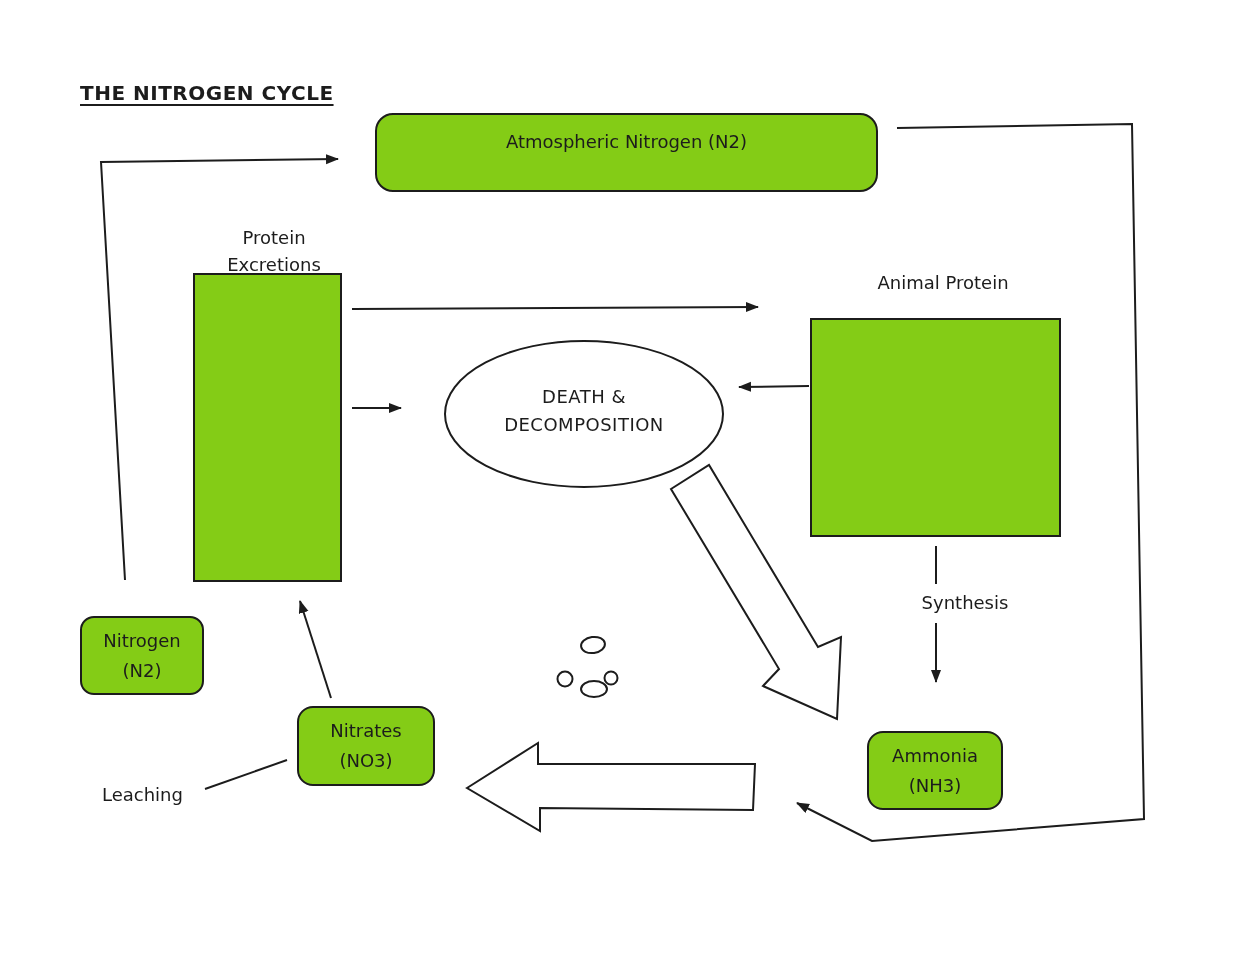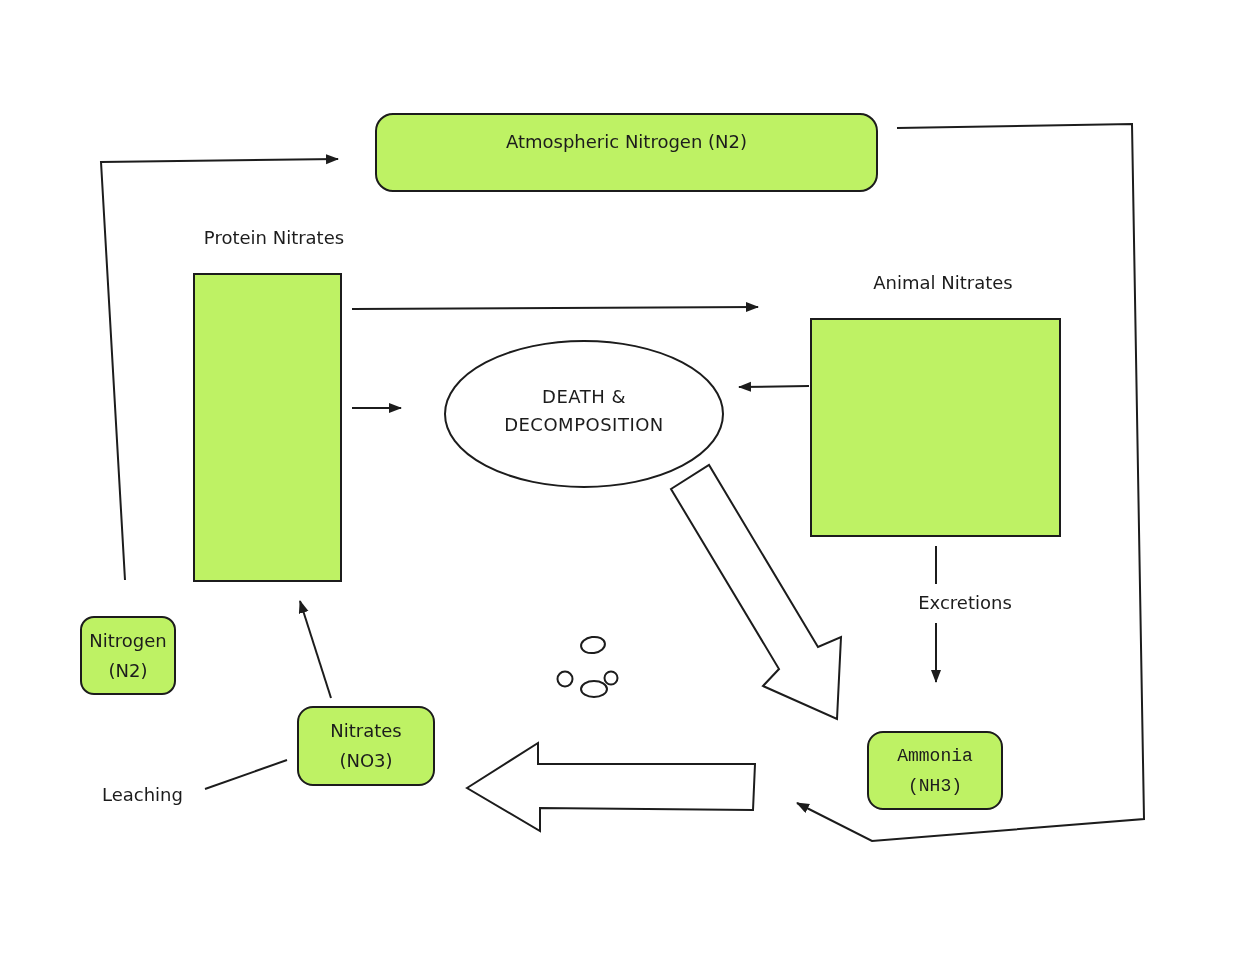--- a/index.html
+++ b/index.html
@@ -29,21 +29,21 @@
     font-size: 18px;
     line-height: 27px;
     white-space: pre-line;
   }
   .centered {
     text-align: center;
   }
   .node {
     position: absolute;
     border: 2px solid #1c1c1c;
-    background: #bef264;
+    background: #84cc16;
     box-sizing: border-box;
   }
   .rounded {
     border-radius: 16px;
   }
   .node-label {
     width: 100%;
     text-align: center;
     font-size: 18px;
     line-height: 30px;
@@ -61,23 +61,23 @@
     font-weight: bold;
     letter-spacing: 0.5px;
     text-decoration: underline;
     text-underline-offset: 4px;
     text-decoration-thickness: 2px;
   }
   #atmospheric-box { left: 375px; top: 113px; width: 503px; height: 79px; border-radius: 18px; }
   #atmospheric-box .node-label { margin-top: 12px; }
   #protein-synthesis-box { left: 193px; top: 273px; width: 149px; height: 309px; }
   #animal-protein-box { left: 810px; top: 318px; width: 251px; height: 219px; }
-  #nitrogen-box { left: 80px; top: 616px; width: 96px; height: 79px; border-radius: 14px; align-items: center; }
+  #nitrogen-box { left: 80px; top: 616px; width: 124px; height: 79px; border-radius: 14px; align-items: center; }
   #nitrates-box { left: 297px; top: 706px; width: 138px; height: 80px; }
-  #ammonia-box { left: 867px; top: 731px; width: 136px; height: 79px; font-family: Liberation Mono, monospace; }
+  #ammonia-box { left: 867px; top: 731px; width: 136px; height: 79px; }
   #protein-synthesis-label { left: 194px; top: 224px; width: 160px; }
   #animal-protein-label { left: 862px; top: 269px; width: 162px; }
   #death-label { left: 464px; top: 367px; width: 240px; line-height: 28px; letter-spacing: 0.5px; margin-top: 16px; }
   #excretions-label { left: 895px; top: 589px; width: 140px; }
   #leaching-label { left: 102px; top: 781px; }
   #bacteria-label { left: 548px; top: 703px; width: 170px; line-height: 26px; }
 </style>
 </head>
 <body>
 
@@ -113,45 +113,46 @@
     <polygon points="671,489 709,465 818,647 841,637 837,719 763,686 779,669" fill="#ffffff" stroke="#1c1c1c" stroke-width="2" stroke-linejoin="miter"></polygon>
 
     <polygon points="467,788 538,743 538,764 755,764 753,810 540,808 540,831" fill="#ffffff" stroke="#1c1c1c" stroke-width="2" stroke-linejoin="miter"></polygon>
 
     <ellipse cx="593" cy="645" rx="12" ry="8" transform="rotate(-8 593 645)" fill="none" stroke="#1c1c1c" stroke-width="2"></ellipse>
     <circle cx="565" cy="679" r="7.5" fill="none" stroke="#1c1c1c" stroke-width="2"></circle>
     <circle cx="611" cy="678" r="6.5" fill="none" stroke="#1c1c1c" stroke-width="2"></circle>
     <ellipse cx="594" cy="689" rx="13" ry="8" fill="none" stroke="#1c1c1c" stroke-width="2"></ellipse>
   </svg>
 
+  <div id="title" class="label">THE NITROGEN CYCLE</div>
 
   <div id="atmospheric-box" class="node rounded">
     <div class="node-label">Atmospheric Nitrogen (N2)</div>
   </div>
 
-  <div id="protein-synthesis-label" class="label centered">Protein Nitrates</div>
+  <div id="protein-synthesis-label" class="label centered">Protein Excretions</div>
   <div id="protein-synthesis-box" class="node"></div>
 
-  <div id="animal-protein-label" class="label centered">Animal Nitrates</div>
+  <div id="animal-protein-label" class="label centered">Animal Protein</div>
   <div id="animal-protein-box" class="node"></div>
 
   <div id="death-label" class="label centered">DEATH &amp;
 DECOMPOSITION</div>
 
   <div id="nitrogen-box" class="node rounded v-center">
     <div class="node-label">Nitrogen
 (N2)</div>
   </div>
 
   <div id="nitrates-box" class="node rounded v-center">
     <div class="node-label">Nitrates
 (NO3)</div>
   </div>
 
   <div id="ammonia-box" class="node rounded v-center">
     <div class="node-label">Ammonia
 (NH3)</div>
   </div>
 
-  <div id="excretions-label" class="label centered">Excretions</div>
+  <div id="excretions-label" class="label centered">Synthesis</div>
   <div id="leaching-label" class="label">Leaching</div>
 
 </div>
 
 </body></html>

